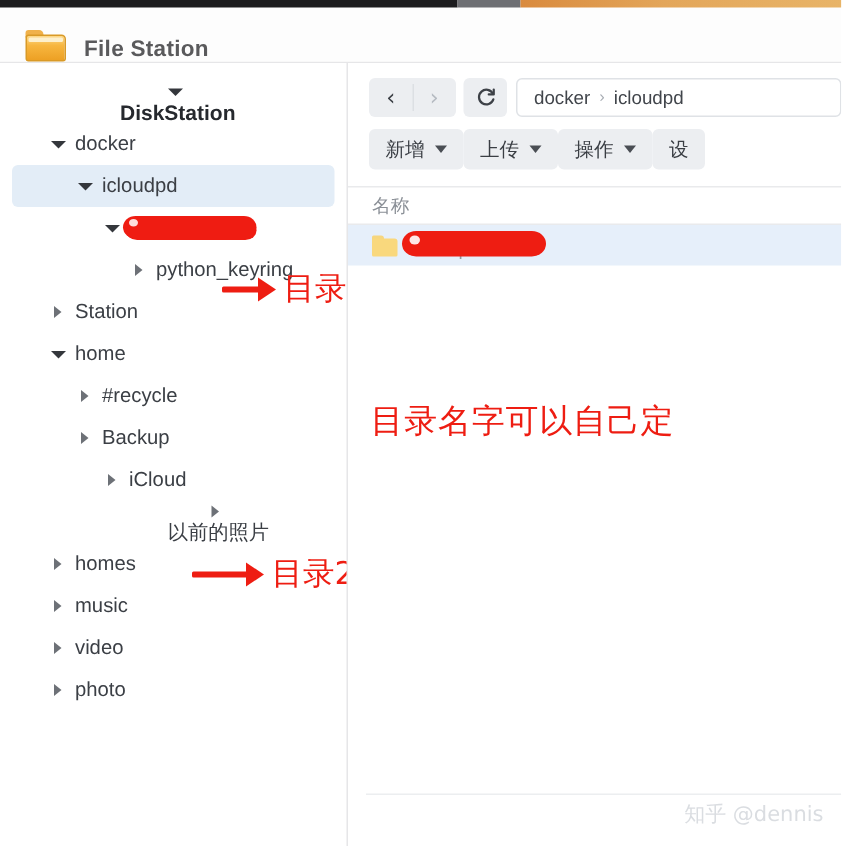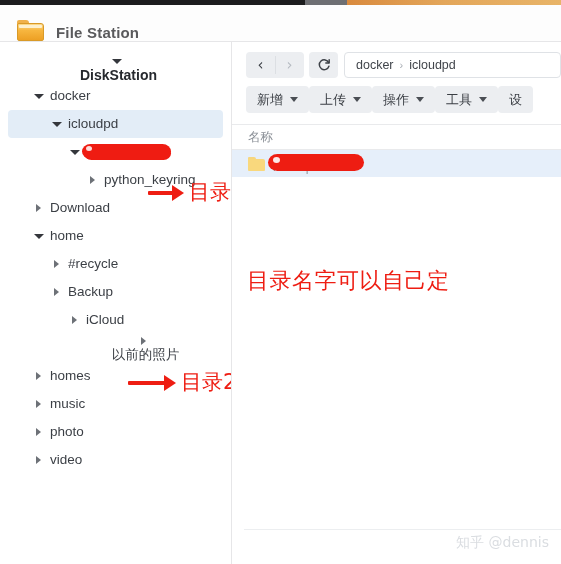--- a/index.html
+++ b/index.html
@@ -443,21 +443,21 @@
           <div class="tree-row" style="padding-left: 60px;">
             <span class="twisty open"></span>
             <span class="redacted"><span class="under">docker-name</span><span class="blob"></span></span>
           </div>
           <div class="tree-row" style="padding-left: 78px;">
             <span class="twisty closed"></span>
             <span class="tree-label">python_keyring</span>
           </div>
           <div class="tree-row" style="padding-left: 24px;">
             <span class="twisty closed"></span>
-            <span class="tree-label">Download</span>
+            <span class="tree-label">Station</span>
           </div>
           <div class="tree-row" style="padding-left: 24px;">
             <span class="twisty open"></span>
             <span class="tree-label">home</span>
           </div>
           <div class="tree-row" style="padding-left: 42px;">
             <span class="twisty closed"></span>
             <span class="tree-label">#recycle</span>
           </div>
           <div class="tree-row" style="padding-left: 42px;">
@@ -475,25 +475,25 @@
           <div class="tree-row" style="padding-left: 24px;">
             <span class="twisty closed"></span>
             <span class="tree-label">homes</span>
           </div>
           <div class="tree-row" style="padding-left: 24px;">
             <span class="twisty closed"></span>
             <span class="tree-label">music</span>
           </div>
           <div class="tree-row" style="padding-left: 24px;">
             <span class="twisty closed"></span>
+            <span class="tree-label">video</span>
+          </div>
+          <div class="tree-row" style="padding-left: 24px;">
+            <span class="twisty closed"></span>
             <span class="tree-label">photo</span>
-          </div>
-          <div class="tree-row" style="padding-left: 24px;">
-            <span class="twisty closed"></span>
-            <span class="tree-label">video</span>
           </div>
         </div>
       <div id="annot-host">
           <div class="annot" style="left: 148px; top: 140px;">
             <div class="arrow-line" style="width: 26px;"></div>
             <div class="arrow-head"></div>
             <div class="annot-text">目录1</div>
           </div>
           <div class="annot" style="left: 128px; top: 330px;">
             <div class="arrow-line" style="width: 38px;"></div>
@@ -531,24 +531,20 @@
           <div class="tbtn">
             <span>新增</span>
             <span class="caret"></span>
           </div>
           <div class="tbtn">
             <span>上传</span>
             <span class="caret"></span>
           </div>
           <div class="tbtn">
             <span>操作</span>
-            <span class="caret"></span>
-          </div>
-          <div class="tbtn">
-            <span>工具</span>
             <span class="caret"></span>
           </div>
           <div class="tbtn">
             <span>设</span>
           </div>
         </div>
 
       <div class="list-header">
         <span>名称</span>
       </div>

